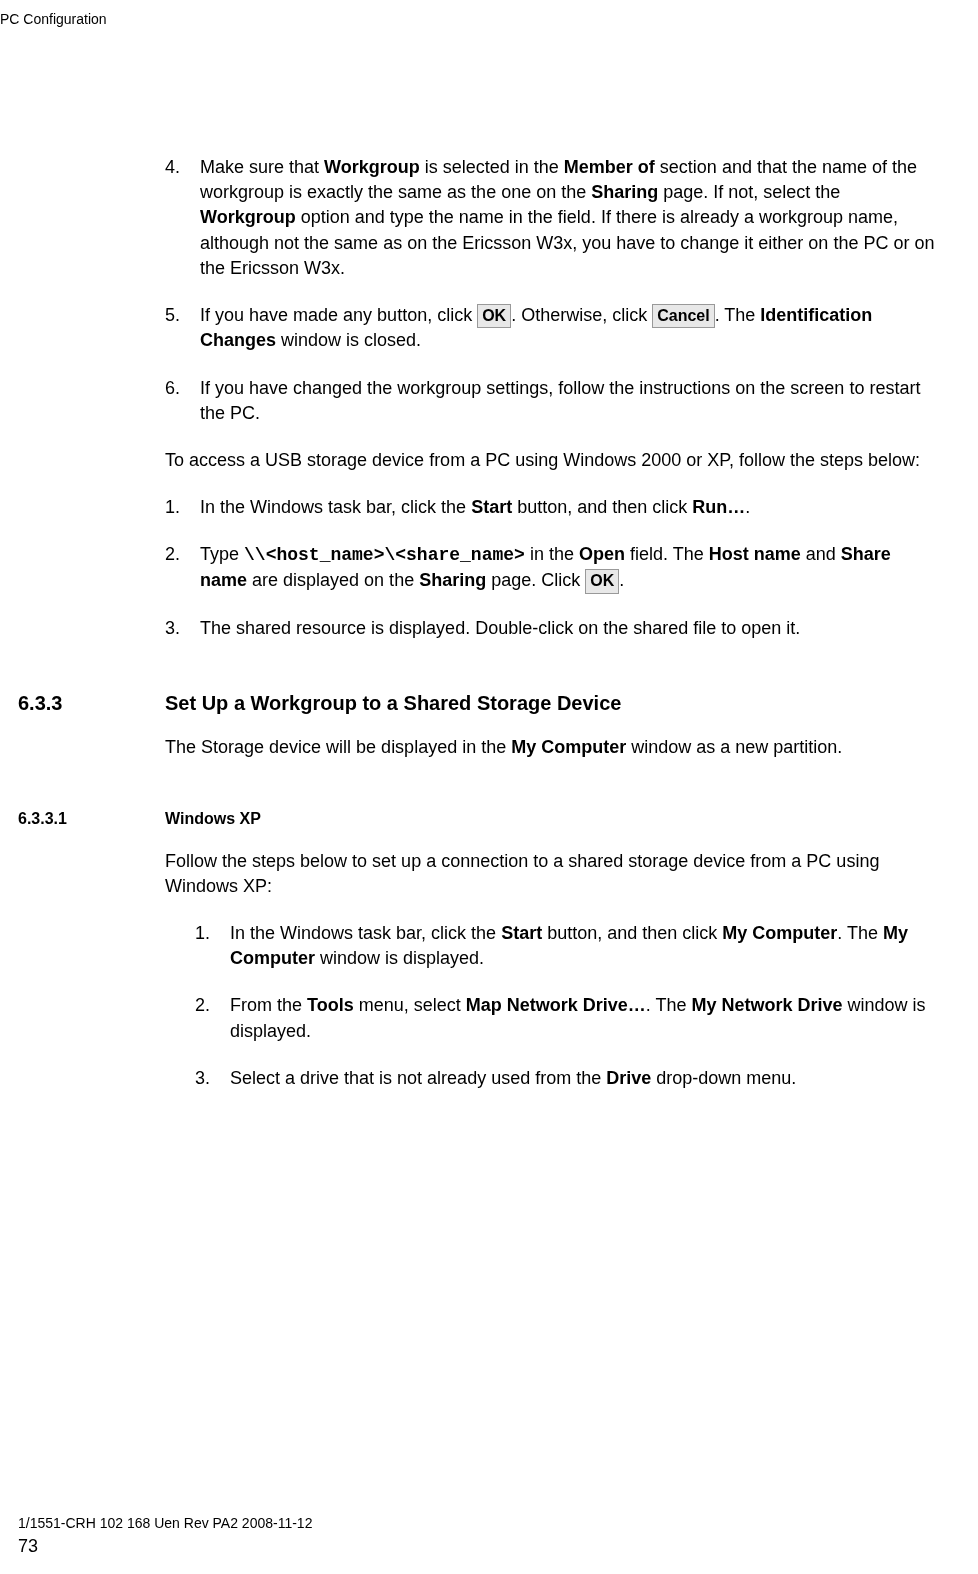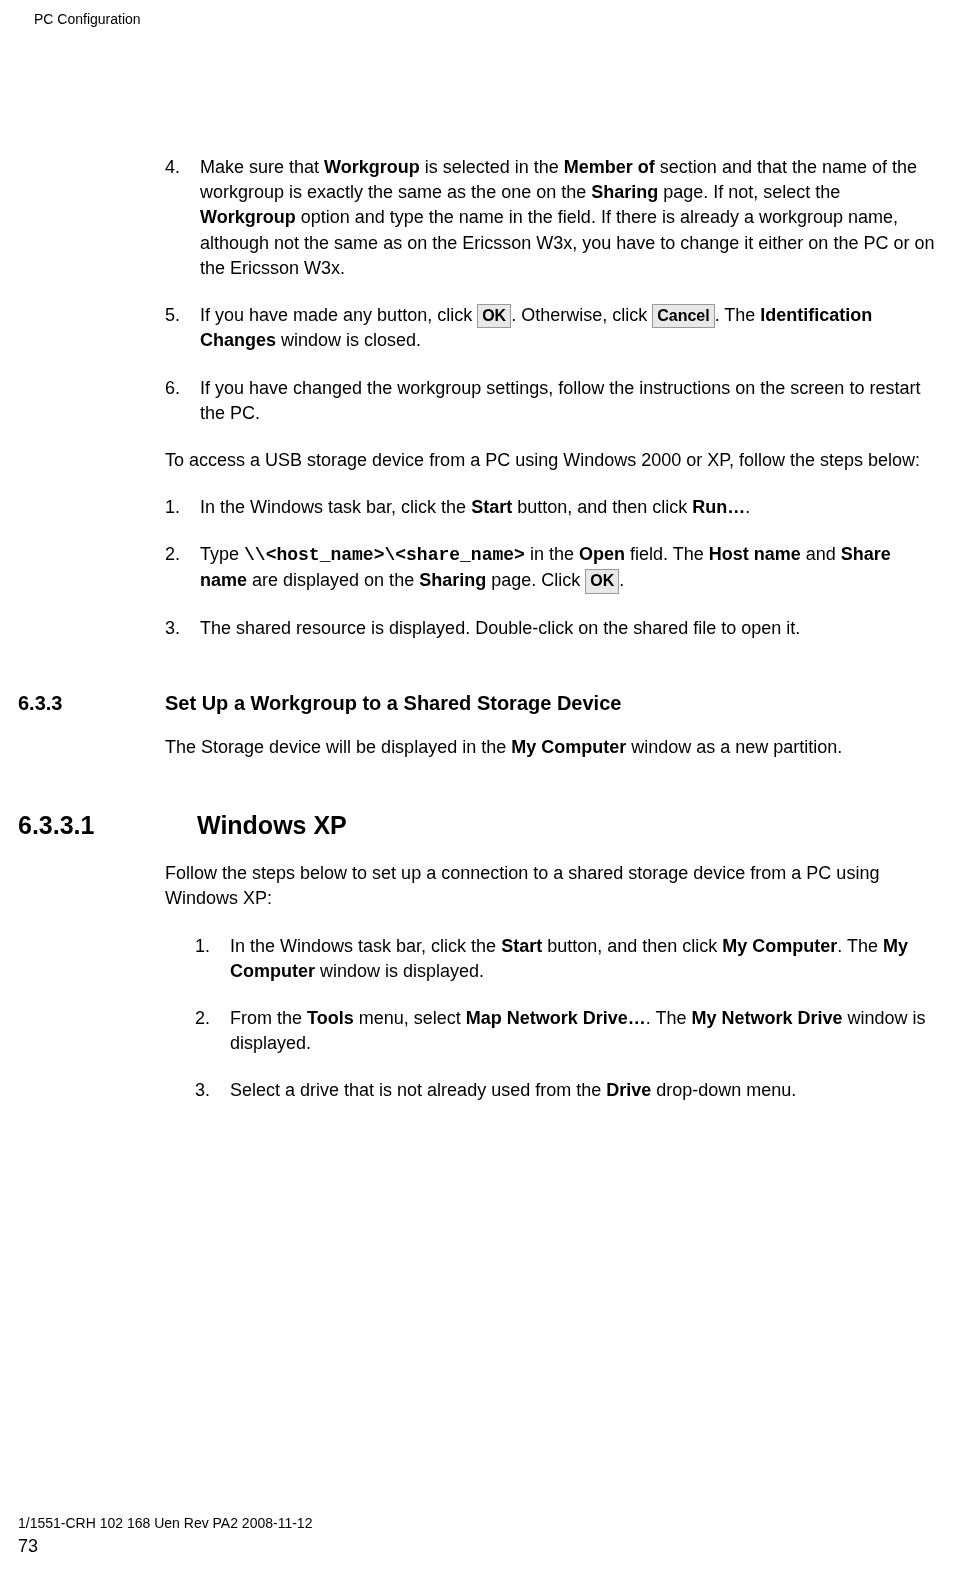--- a/index.html
+++ b/index.html
@@ -14,21 +14,21 @@
       color: #000;
       background: #fff;
       width: 978px;
       height: 1574px;
       position: relative;
       padding: 0;
     }
     .header {
       position: absolute;
       top: 10px;
-      left: 34px;
+      left: 0;
       font-size: 14px;
     }
     .content {
       position: absolute;
       top: 155px;
       left: 0;
       right: 0;
       padding: 0 38px 0 0;
     }
     .numbered-list {
@@ -70,22 +70,21 @@
     }
     .section-heading .sec-num {
       min-width: 165px;
       padding-left: 18px;
     }
     .sub-heading {
       display: flex;
       margin-top: 48px;
       margin-bottom: 18px;
       font-weight: bold;
-      font-size: 25px;
-      gap: 32px;
+      font-size: 16px;
     }
     .sub-heading .sec-num {
       min-width: 165px;
       padding-left: 18px;
     }
     .para {
       margin-left: 165px;
       margin-bottom: 22px;
     }
     .btn {

